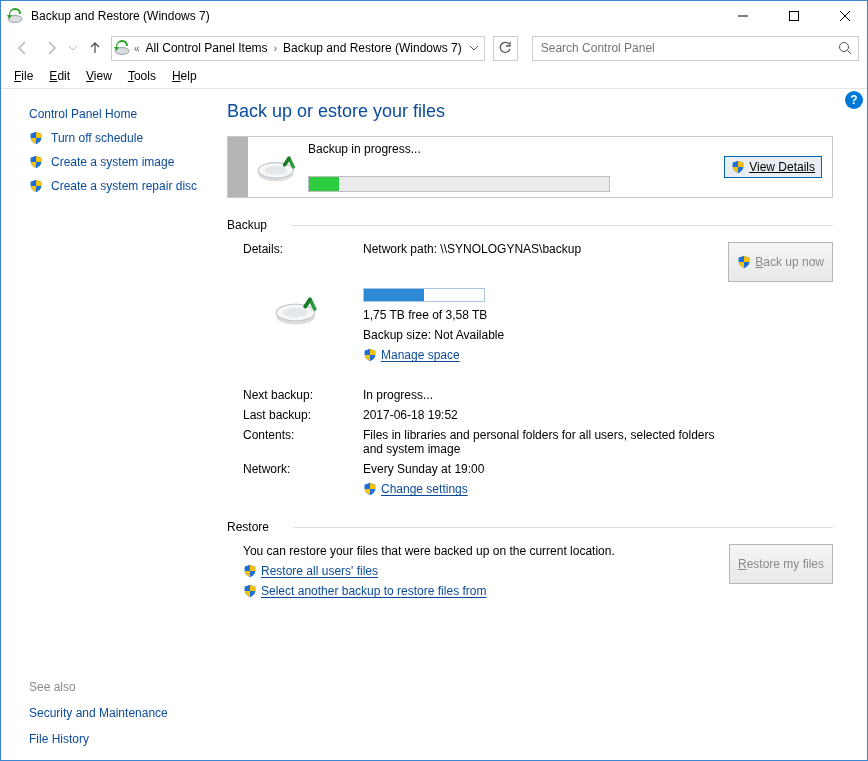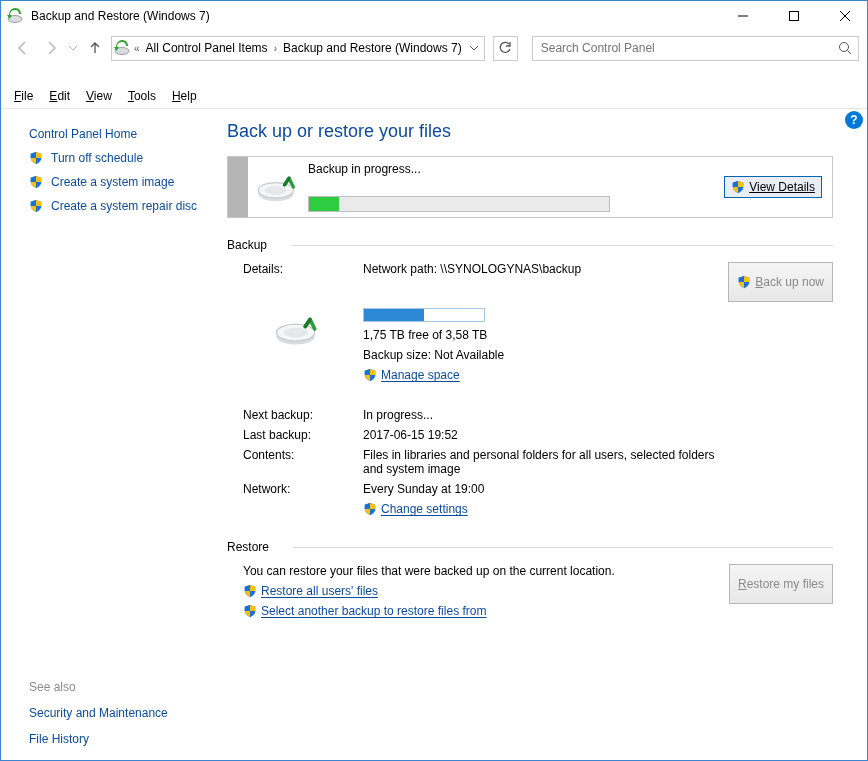--- a/index.html
+++ b/index.html
@@ -44,21 +44,21 @@
   .search {
     flex:1;height:23px;border:1px solid #ccc;
     display:flex;align-items:center;padding:0 6px;gap:6px;margin-left:10px;justify-content:space-between;
   }
   .search input {border:none;outline:none;flex:1;font:inherit;color:#777;background:transparent;}
   .search-icon{color:#555;}
 
   
   .menubar {
     height:22px;display:flex;align-items:center;gap:2px;
-    padding:0 6px;border-bottom:1px solid transparent;margin-top:20px;
+    padding:0 6px;border-bottom:1px solid transparent;
   }
   .menubar span {padding:2px 7px;}
   .menubar span u{text-decoration:underline;}
 
   
   .sep-line {height:1px;background:#e5e5e5;margin:0;}
 
   
   .content {
     flex:1;display:flex;position:relative;overflow:hidden;
@@ -266,21 +266,21 @@
     </div>
 
     <div class="side-bottom">
       <div class="see-also">See also</div>
       <div class="cp-home" style="margin-bottom:0">Security and Maintenance</div>
       <div class="cp-home" style="margin-bottom:0">File History</div>
     </div>
   </div>
 
   <div class="main">
-    <div class="page-title">Back up or restore your files</div>
+    <div class="page-title">Back up or estore your files</div>
 
     <div class="card">
       <div class="card-stub"></div>
       <div class="card-icon">
         <svg width="44" height="32" viewBox="0 0 40 28">
             <use href="#dev-g"></use>
           </svg>
       </div>
       <div class="card-body">
         <div>Backup in progress...</div>
@@ -339,21 +339,21 @@
       <div></div>
     </div>
 
     <div style="height:14px"></div>
 
     <div class="grid" style="grid-template-columns:110px 1fr;">
       <div class="lbl">Next backup:</div>
       <div>In progress...</div>
 
       <div class="lbl">Last backup:</div>
-      <div>2017-06-15 19:52</div>
+      <div>2017-06-18 19:52</div>
 
       <div class="lbl">Contents:</div>
       <div style="max-width:360px">Files in libraries and personal folders for all users, selected folders and system image</div>
 
       <div class="lbl">Network:</div>
       <div>Every Sunday at 19:00</div>
 
       <div></div>
       <div class="link-ico">
         <svg class="shield" viewBox="0 0 16 16">

